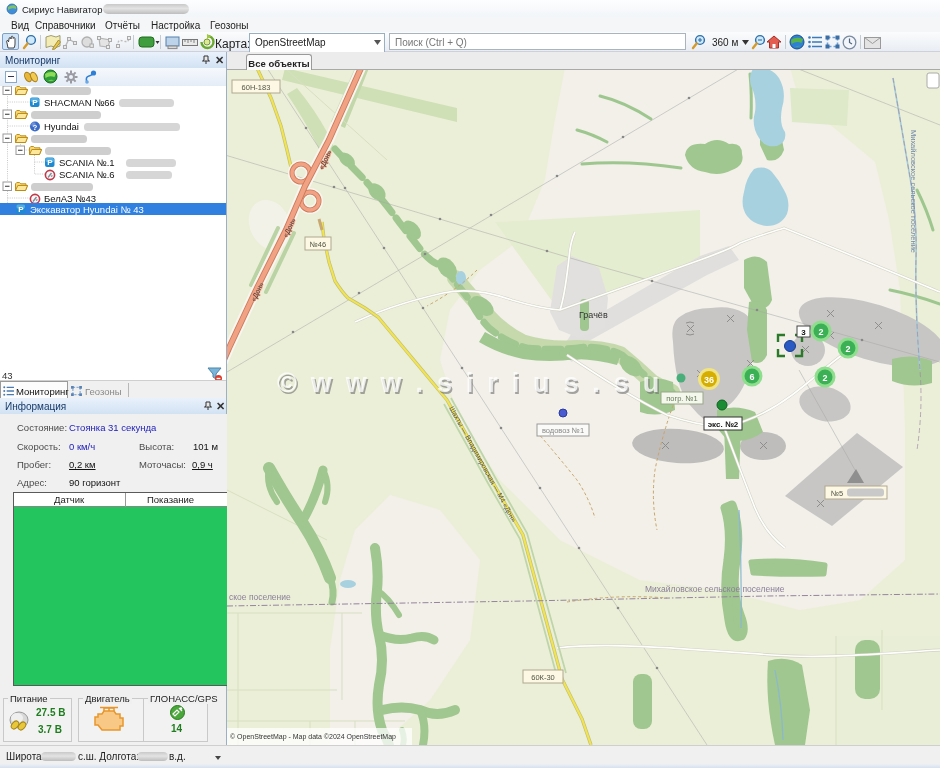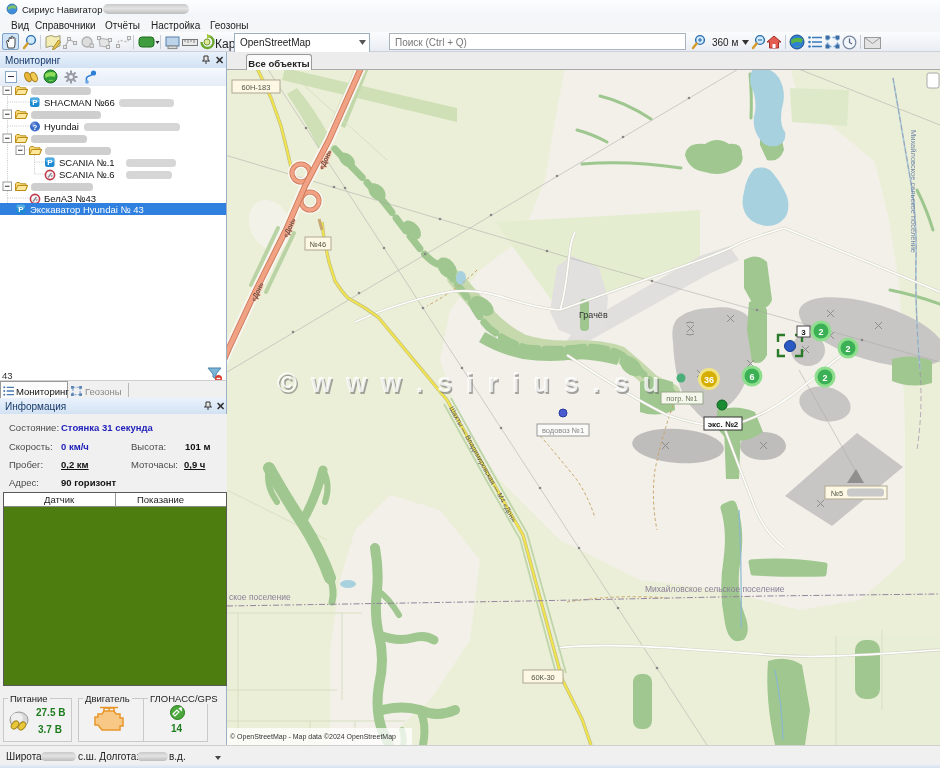--- a/index.html
+++ b/index.html
@@ -19,24 +19,24 @@
 #lpanel { left:0; top:52px; width:227px; height:693px; background:#f0f0f0; border-right:1px solid #9ab0c6; }
 .phead { position:absolute; left:0; width:226px; height:16px; background:linear-gradient(180deg,#e9f1fc,#d2e2f3); color:#173a6a; }
 .phead .txt { position:absolute; left:5px; top:3px; font-size:10px; }
 .pin { position:absolute; top:3px; width:9px; height:10px; }
 .closex { position:absolute; top:2px; font-size:11px; font-weight:bold; color:#333; }
 #ptools { position:absolute; left:0; top:16px; width:226px; height:18px; background:linear-gradient(180deg,#f6f9fd,#e4ecf6); }
 #tree { position:absolute; left:0; top:34px; width:226px; height:276px; background:#fff; overflow:hidden; }
 #filterrow { position:absolute; left:0; top:310px; width:226px; height:28px; background:#fff; }
 #ltabs { position:absolute; left:0; top:328px; width:226px; height:18px; background:#f0f0f0; border-top:1px solid #cfcfcf;}
 #infohead { top:346px; }
-#infobody { position:absolute; left:4px; top:362px; width:226px; height:78px; background:#f0f0f0; font-size:9.5px; }
+#infobody { position:absolute; left:12px; top:362px; width:226px; height:78px; background:#f0f0f0; font-size:9.5px; }
 .ilab { position:absolute; color:#4a4a4a; }
-.ival { position:absolute; font-weight:bold; }
-#sensors { position:absolute; left:3px; top:440px; width:224px; height:194px; border:1px solid #5a5a5a; background:#4d7c0f; }
+.ival { position:absolute; font-weight:normal; }
+#sensors { position:absolute; left:13px; top:440px; width:224px; height:194px; border:1px solid #5a5a5a; background:#22c55e; }
 #sensors .hd { position:absolute; left:0; top:0; width:100%; height:14px; background:#fff; border-bottom:1px solid #888; color:#222; font-size:9.5px; }
 #boxes { position:absolute; left:0; top:638px; width:226px; height:55px; }
 .gbox { position:absolute; top:8px; height:44px; border:1px solid #c9c9c9; background:#f2f2f2;text-align:center; }
 .glab { position:absolute; top:-6px; left:4px; background:#f0f0f0; padding:0 2px; font-size:9.5px; color:#222; }
 .green { color:#1e7d1e; font-weight:bold; font-size:10px; }
 
 #maparea { left:227px; top:52px; width:713px; height:693px; }
 #maptabs { position:absolute; left:0; top:0; width:713px; height:18px; background:#ececec; border-bottom:1px solid #a9a9a9; }
 #mtab { position:absolute; left:19px; top:2px; width:66px; height:16px; white-space:nowrap; background:#fafafa; border:1px solid #9a9a9a; border-bottom:none; border-radius:3px 3px 0 0; font-weight:bold; font-size:9.5px; color:#222; text-align:center; padding-top:3px;}
 #mapsvg { position:absolute; left:0; top:18px; }
@@ -112,21 +112,21 @@
   <svg class="abs" style="left:182px;top:4px" width="16" height="13" viewBox="0 0 16 13">
         <rect x="0.5" y="3.5" width="15" height="6" fill="#e9e9e9" stroke="#777"></rect>
         <path d="M3 4 v2 M6 4 v3 M9 4 v2 M12 4 v3" stroke="#777" stroke-width="0.9"></path>
       </svg>
   <svg class="abs" style="left:199px;top:2px" width="16" height="16" viewBox="0 0 16 16">
         <path d="M8 2 A6 6 0 1 1 2.5 8" fill="none" stroke="#6aa82e" stroke-width="2.4"></path>
         <path d="M8 0 L12 2.5 L8 5Z" fill="#a4c93c"></path>
         <circle cx="8" cy="8" r="3" fill="#dce89a" stroke="#7a9a2e"></circle>
       </svg>
   <span class="abs" style="left:215px;top:5px;font-size:12px;color:#222">Карта:</span>
-  <div class="abs" style="left:234px;top:1px;width:136px;height:22px;background:#fff;border:1px solid #9ab0c2">
+  <div class="abs" style="left:249px;top:1px;width:136px;height:22px;background:#fff;border:1px solid #9ab0c2">
      <span class="abs" style="left:5px;top:3px;font-size:10px;color:#222">OpenStreetMap</span>
      <svg class="abs" style="right:3px;top:6px" width="7" height="5">
           <path d="M0 0 L7 0 L3.5 5Z" fill="#555"></path>
         </svg>
   </div>
   <div class="abs" style="left:389px;top:1px;width:297px;height:17px;background:#fff;border:1px solid #aab4be">
      <span class="abs" style="left:5px;top:3px;font-size:10px;color:#777">Поиск (Ctrl + Q)</span>
   </div>
   <svg class="abs" style="left:691px;top:2px" width="16" height="16" viewBox="0 0 16 16">
         <circle cx="9" cy="6" r="4.4" fill="#cfe9fa" stroke="#2c6fad" stroke-width="1.4"></circle>

